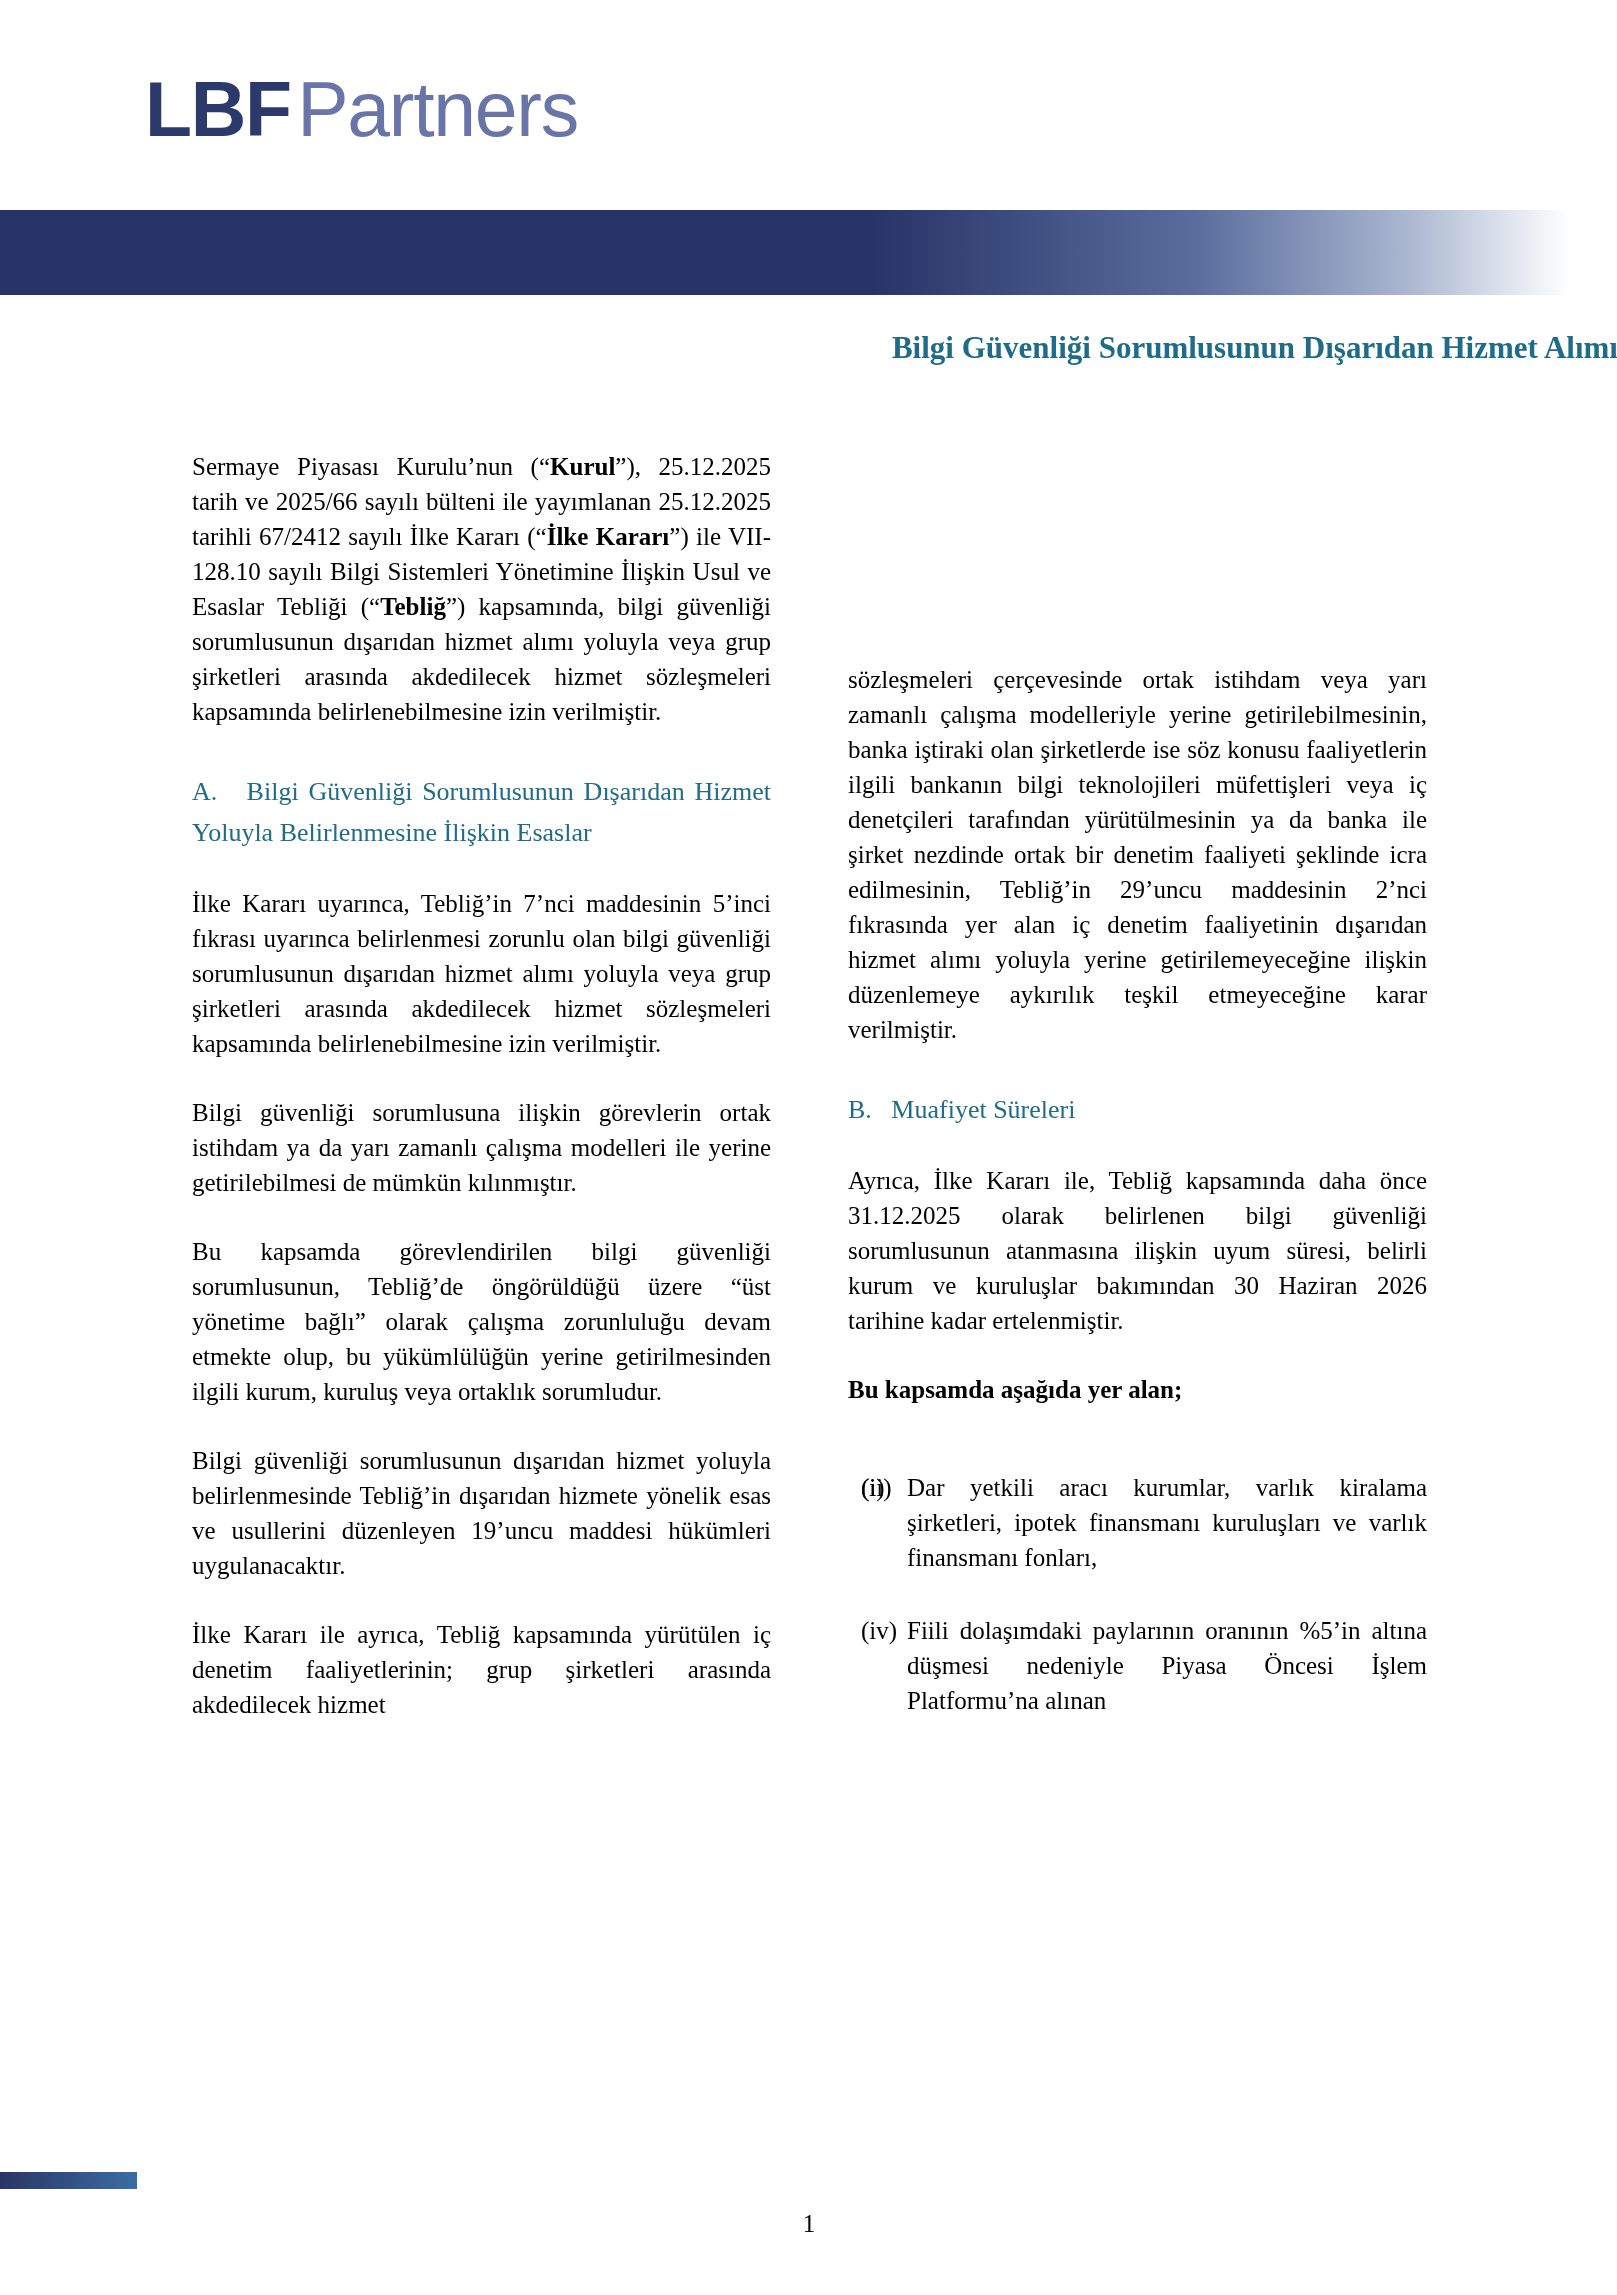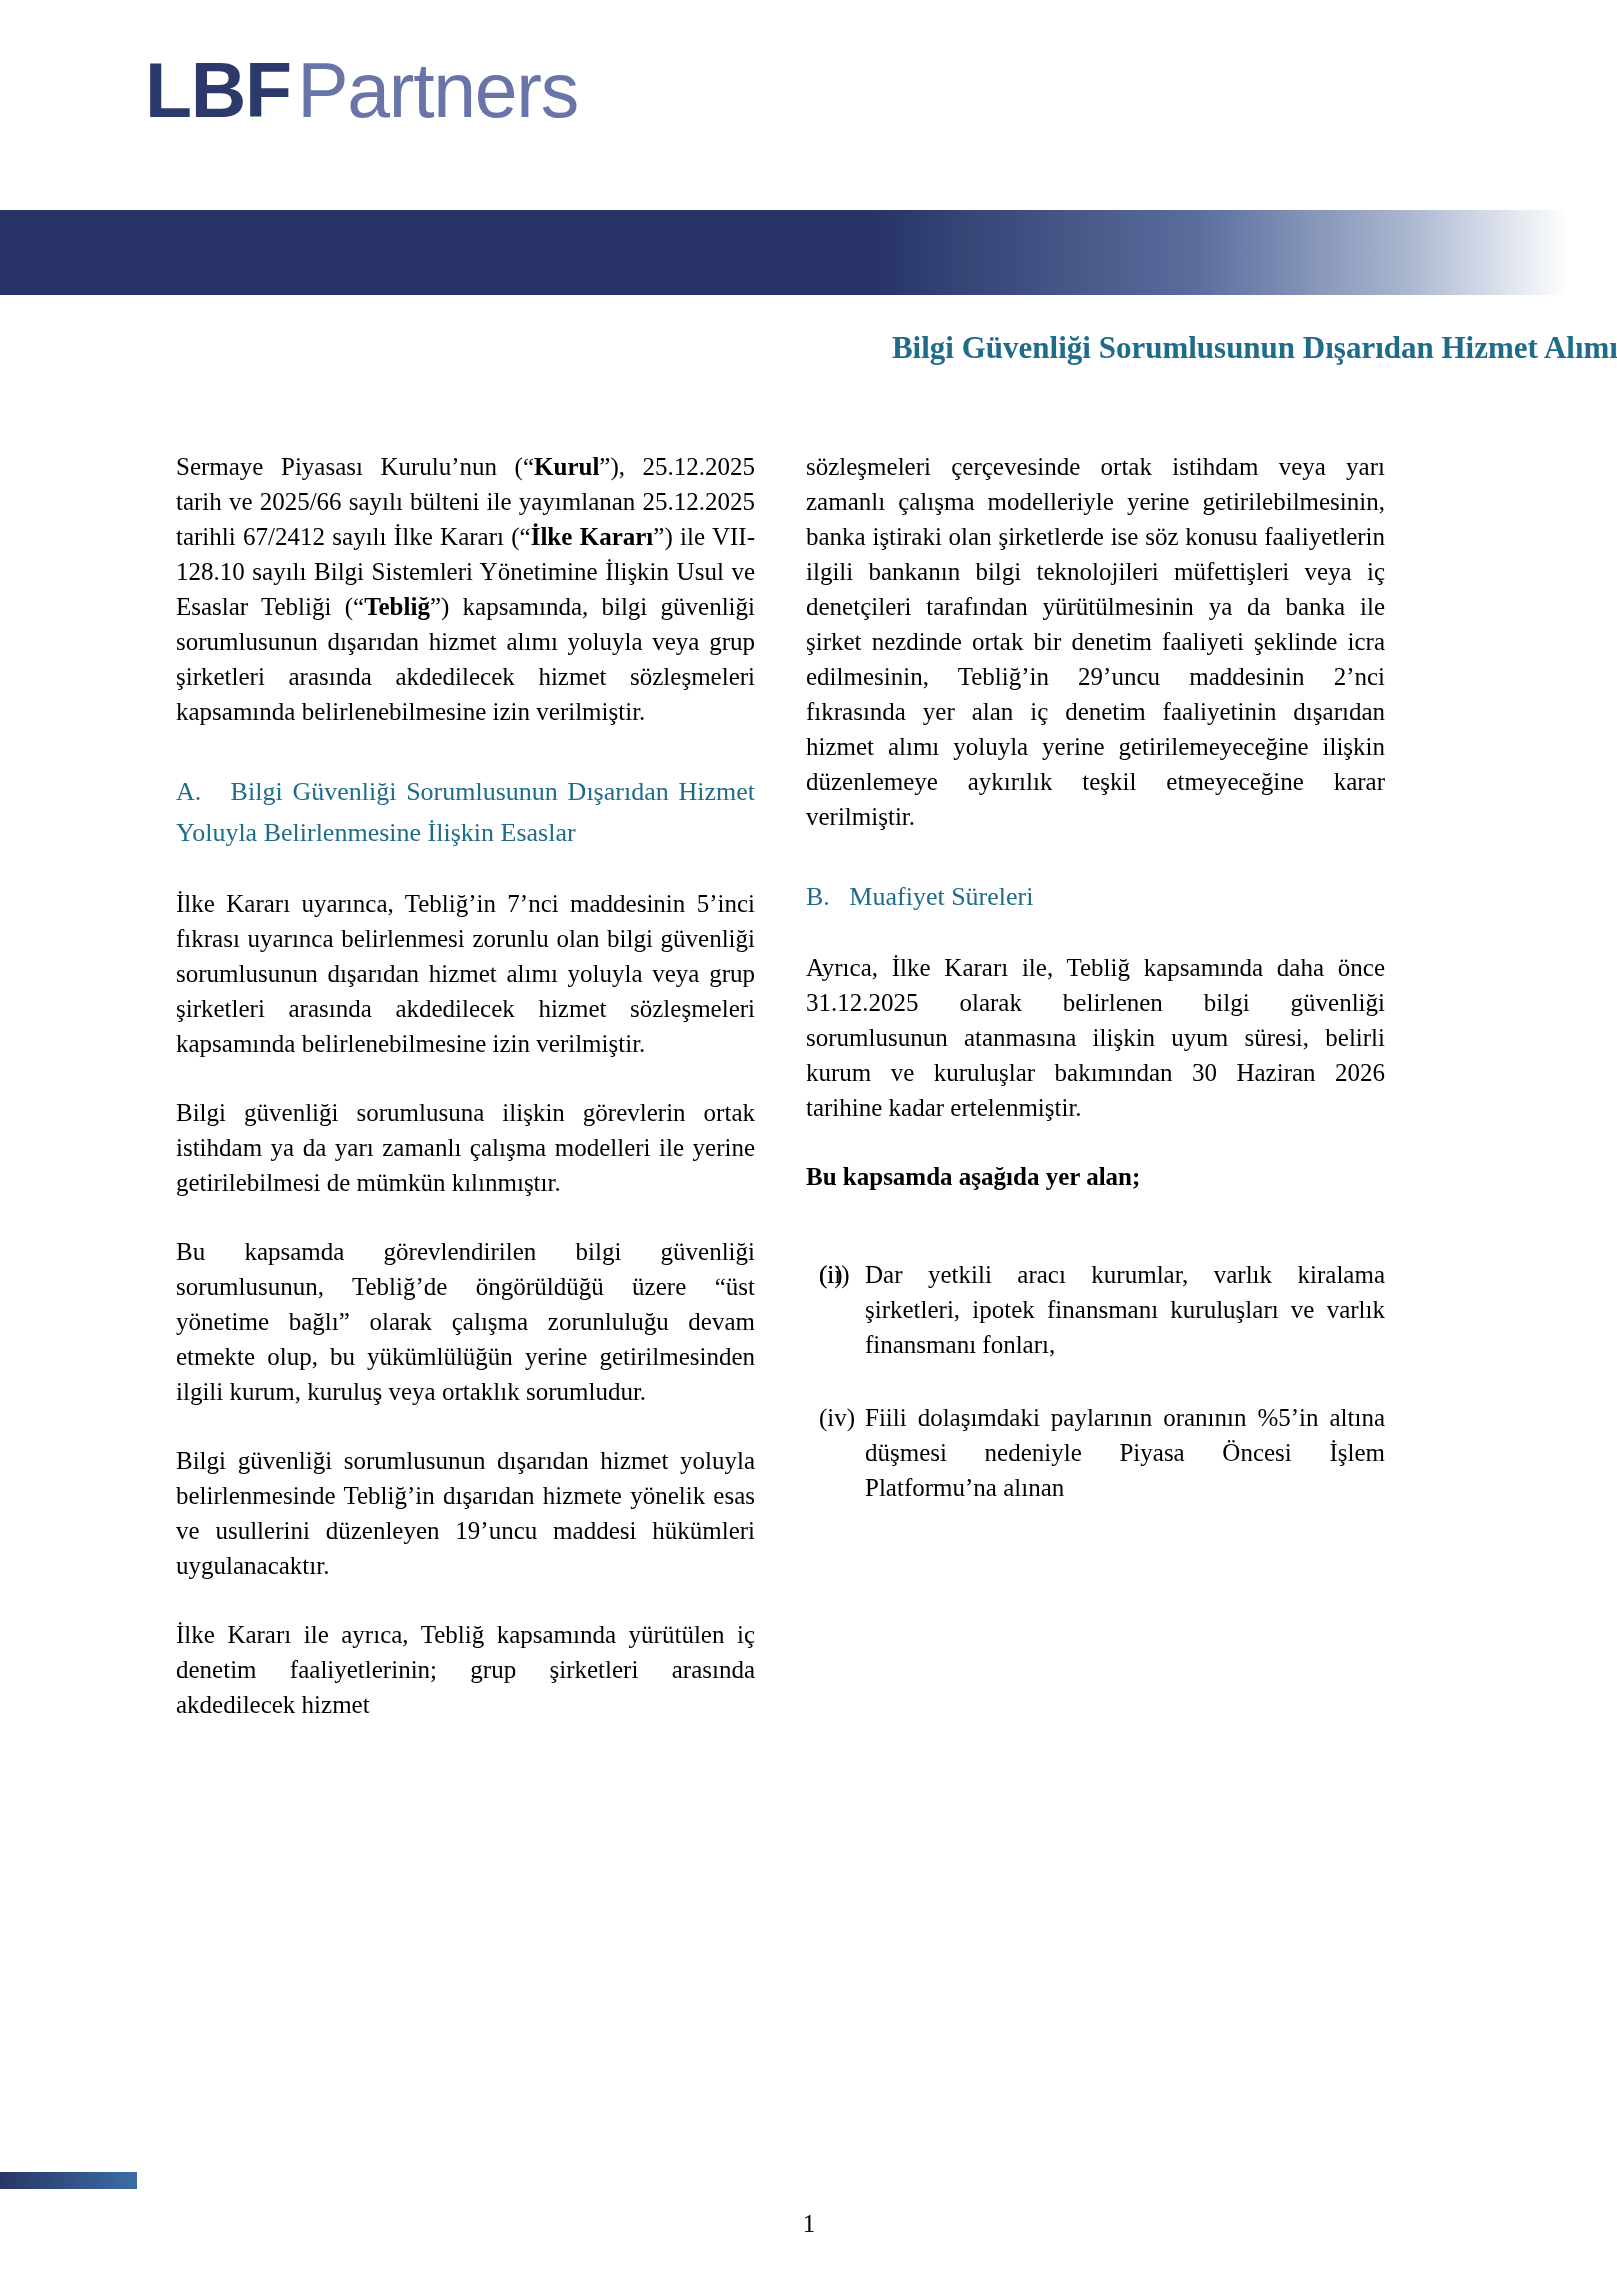--- a/index.html
+++ b/index.html
@@ -9,21 +9,21 @@
     height:2295px;
     background:#ffffff;
     font-family:"Liberation Serif", serif;
     color:#000;
     overflow:hidden;
   }
   
   .logo{
     position:absolute;
     left:145px;
-    top:52px;
+    top:71px;
     font-family:"Liberation Sans", sans-serif;
     font-size:77px;
     line-height:1;
     letter-spacing:-1.3px;
     white-space:nowrap;
   }
   .logo .lbf{font-weight:800;color:var(--logo-navy);}
   .logo .partners{font-weight:500;color:var(--logo-slate);margin-left:6.5px;}
   
   .banner{
@@ -44,24 +44,25 @@
     width:100%;
     text-align:right;
     color:var(--teal);
     font-weight:bold;
     font-size:31px;
     line-height:50px;
   }
   
   .columns{
     position:absolute;
-    left:176px; top:449px;
+    left:192px; top:449px;
     width:1236px;
     display:flex;
-    gap:51px;
+    gap:77px;
+    align-items:flex-end;
   }
   .col{width:579px;}
   .para{
     font-size:25px;
     line-height:35px;
     text-align:justify;
     margin:0 0 34px 0;
   }
   .para.left{text-align:left;margin-bottom:63px;font-weight:bold;}
   .sec-heading{

